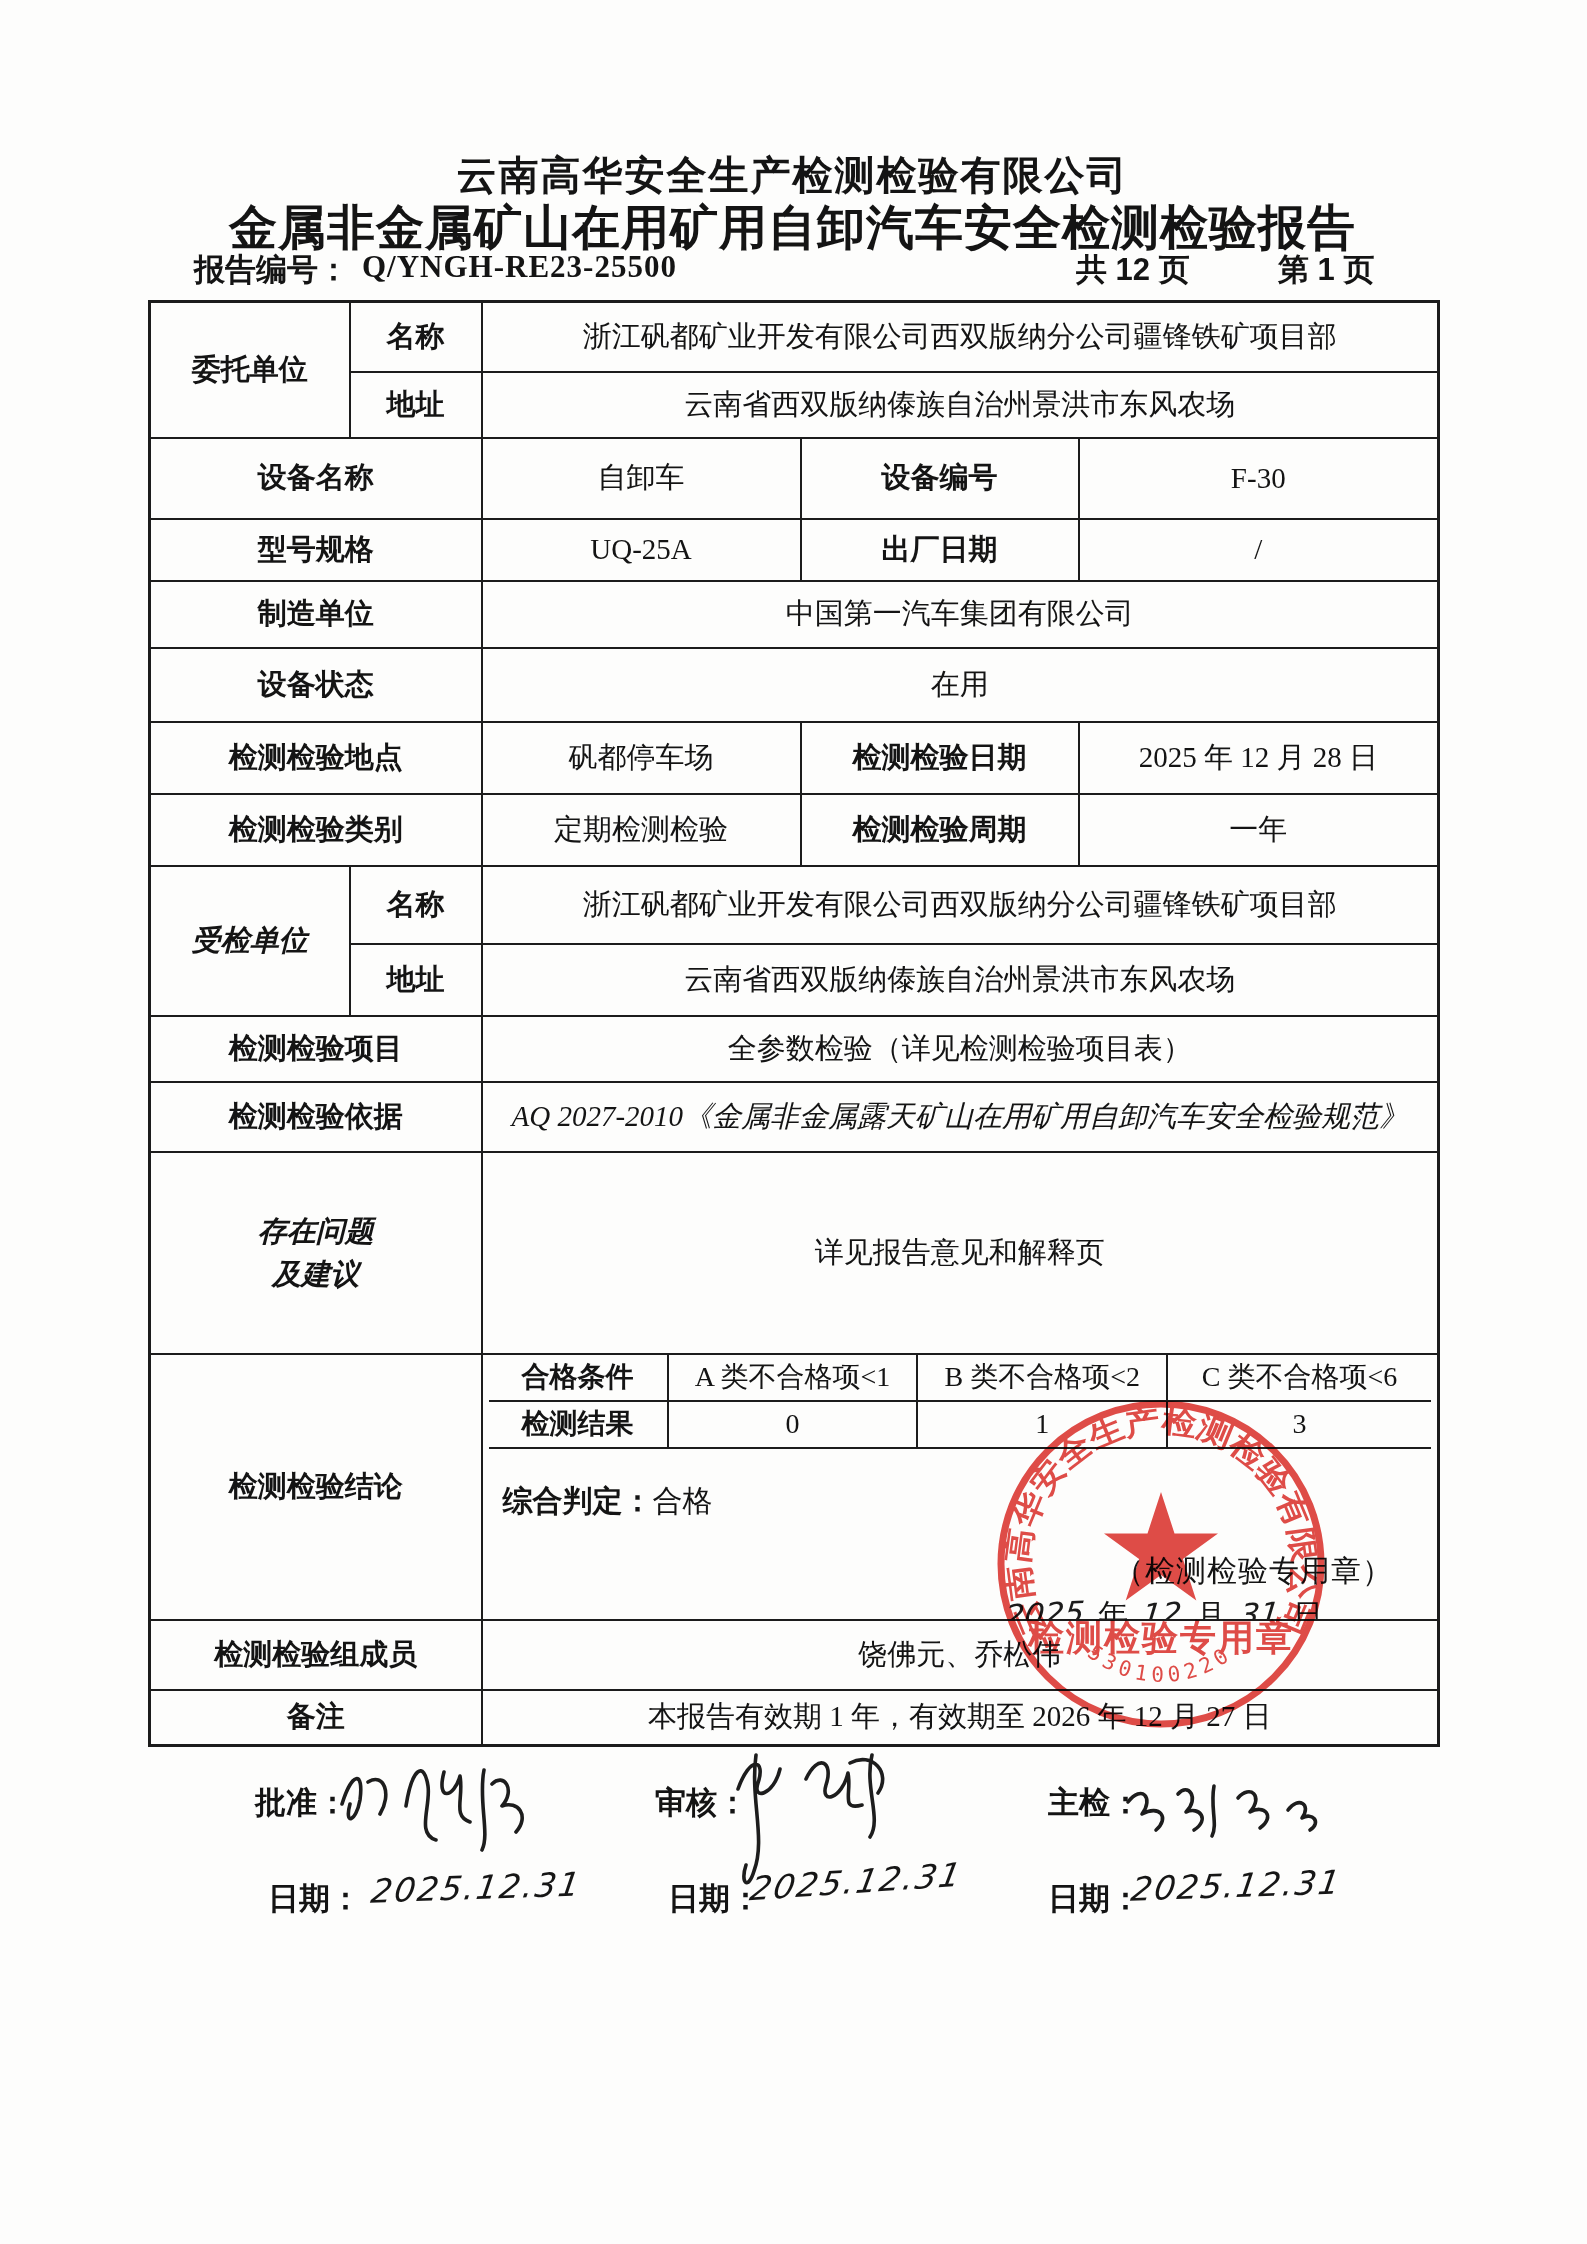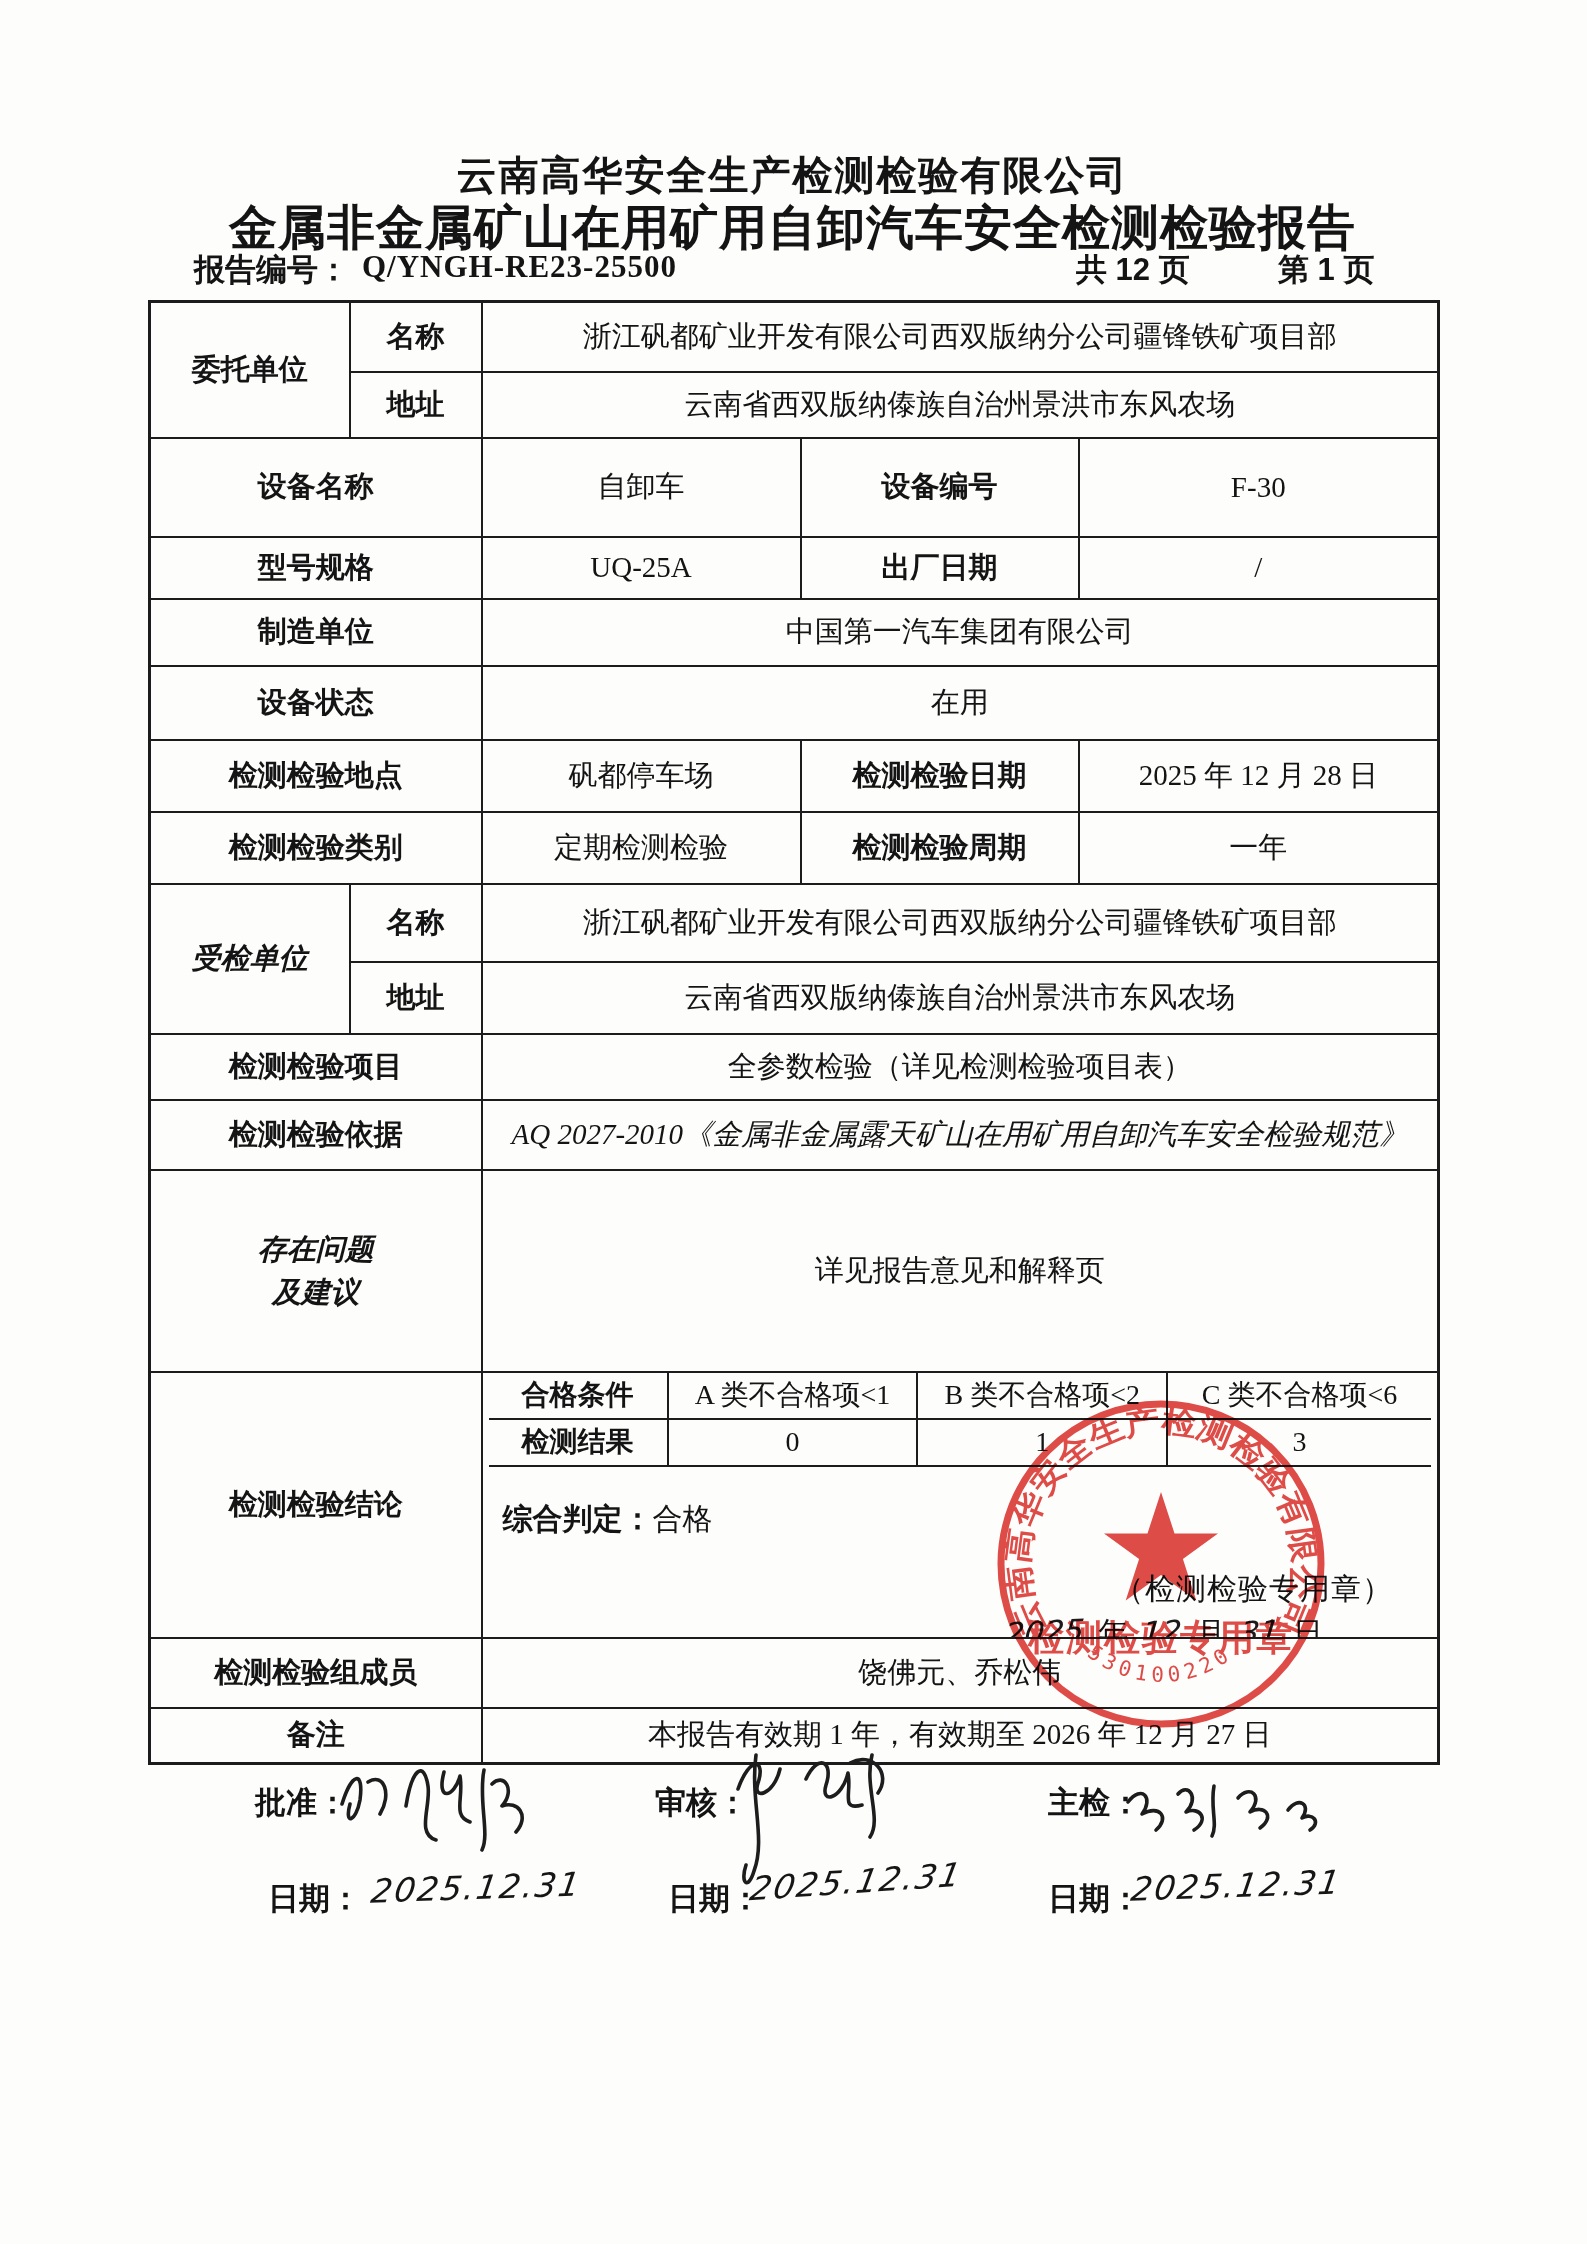--- a/index.html
+++ b/index.html
@@ -20,21 +20,21 @@
   .pg-total{position:absolute;left:928px;font-family:"Liberation Sans","DejaVu Sans",sans-serif;}
   .pg-cur{position:absolute;left:1130px;font-family:"Liberation Sans","DejaVu Sans",sans-serif;}
 
   table.main{position:absolute;left:148px;top:300px;width:1289px;
              border-collapse:collapse;table-layout:fixed;}
   table.main td{border:2px solid #1c1c1c;padding:0 6px;text-align:center;
                 font-size:29px;overflow:hidden;}
   table.main{border:3px solid #1c1c1c;}
   td.lbl{font-family:"Liberation Sans","DejaVu Sans",sans-serif;font-weight:bold;font-size:30px;}
   td.val-left{text-align:left;padding-left:16px;font-style:italic;}
-  tr.h70{height:70px;} tr.h66{height:66px;} tr.h81{height:99px;} tr.h82{height:62px;}
+  tr.h70{height:70px;} tr.h66{height:66px;} tr.h81{height:81px;} tr.h82{height:62px;}
   tr.h67{height:67px;} tr.h74{height:74px;} tr.h72{height:72px;} tr.h78{height:78px;}
   tr.h80{height:56px;} tr.h166{height:202px;} tr.h266{height:266px;}
 
   td.conclusion-cell{padding:0;vertical-align:top;position:relative;}
   table.inner{width:100%;border-collapse:collapse;table-layout:fixed;}
   table.inner td{border:2px solid #1c1c1c;font-size:28px;height:45px;padding:0 4px;}
   table.inner tr:first-child td{border-top:0;}
   table.inner td:first-child{border-left:0;margin-top:32px;}
   table.inner td:last-child{border-right:0;}
   .judge-line{margin:32px 0 0 14px;text-align:left;font-size:30px;}

